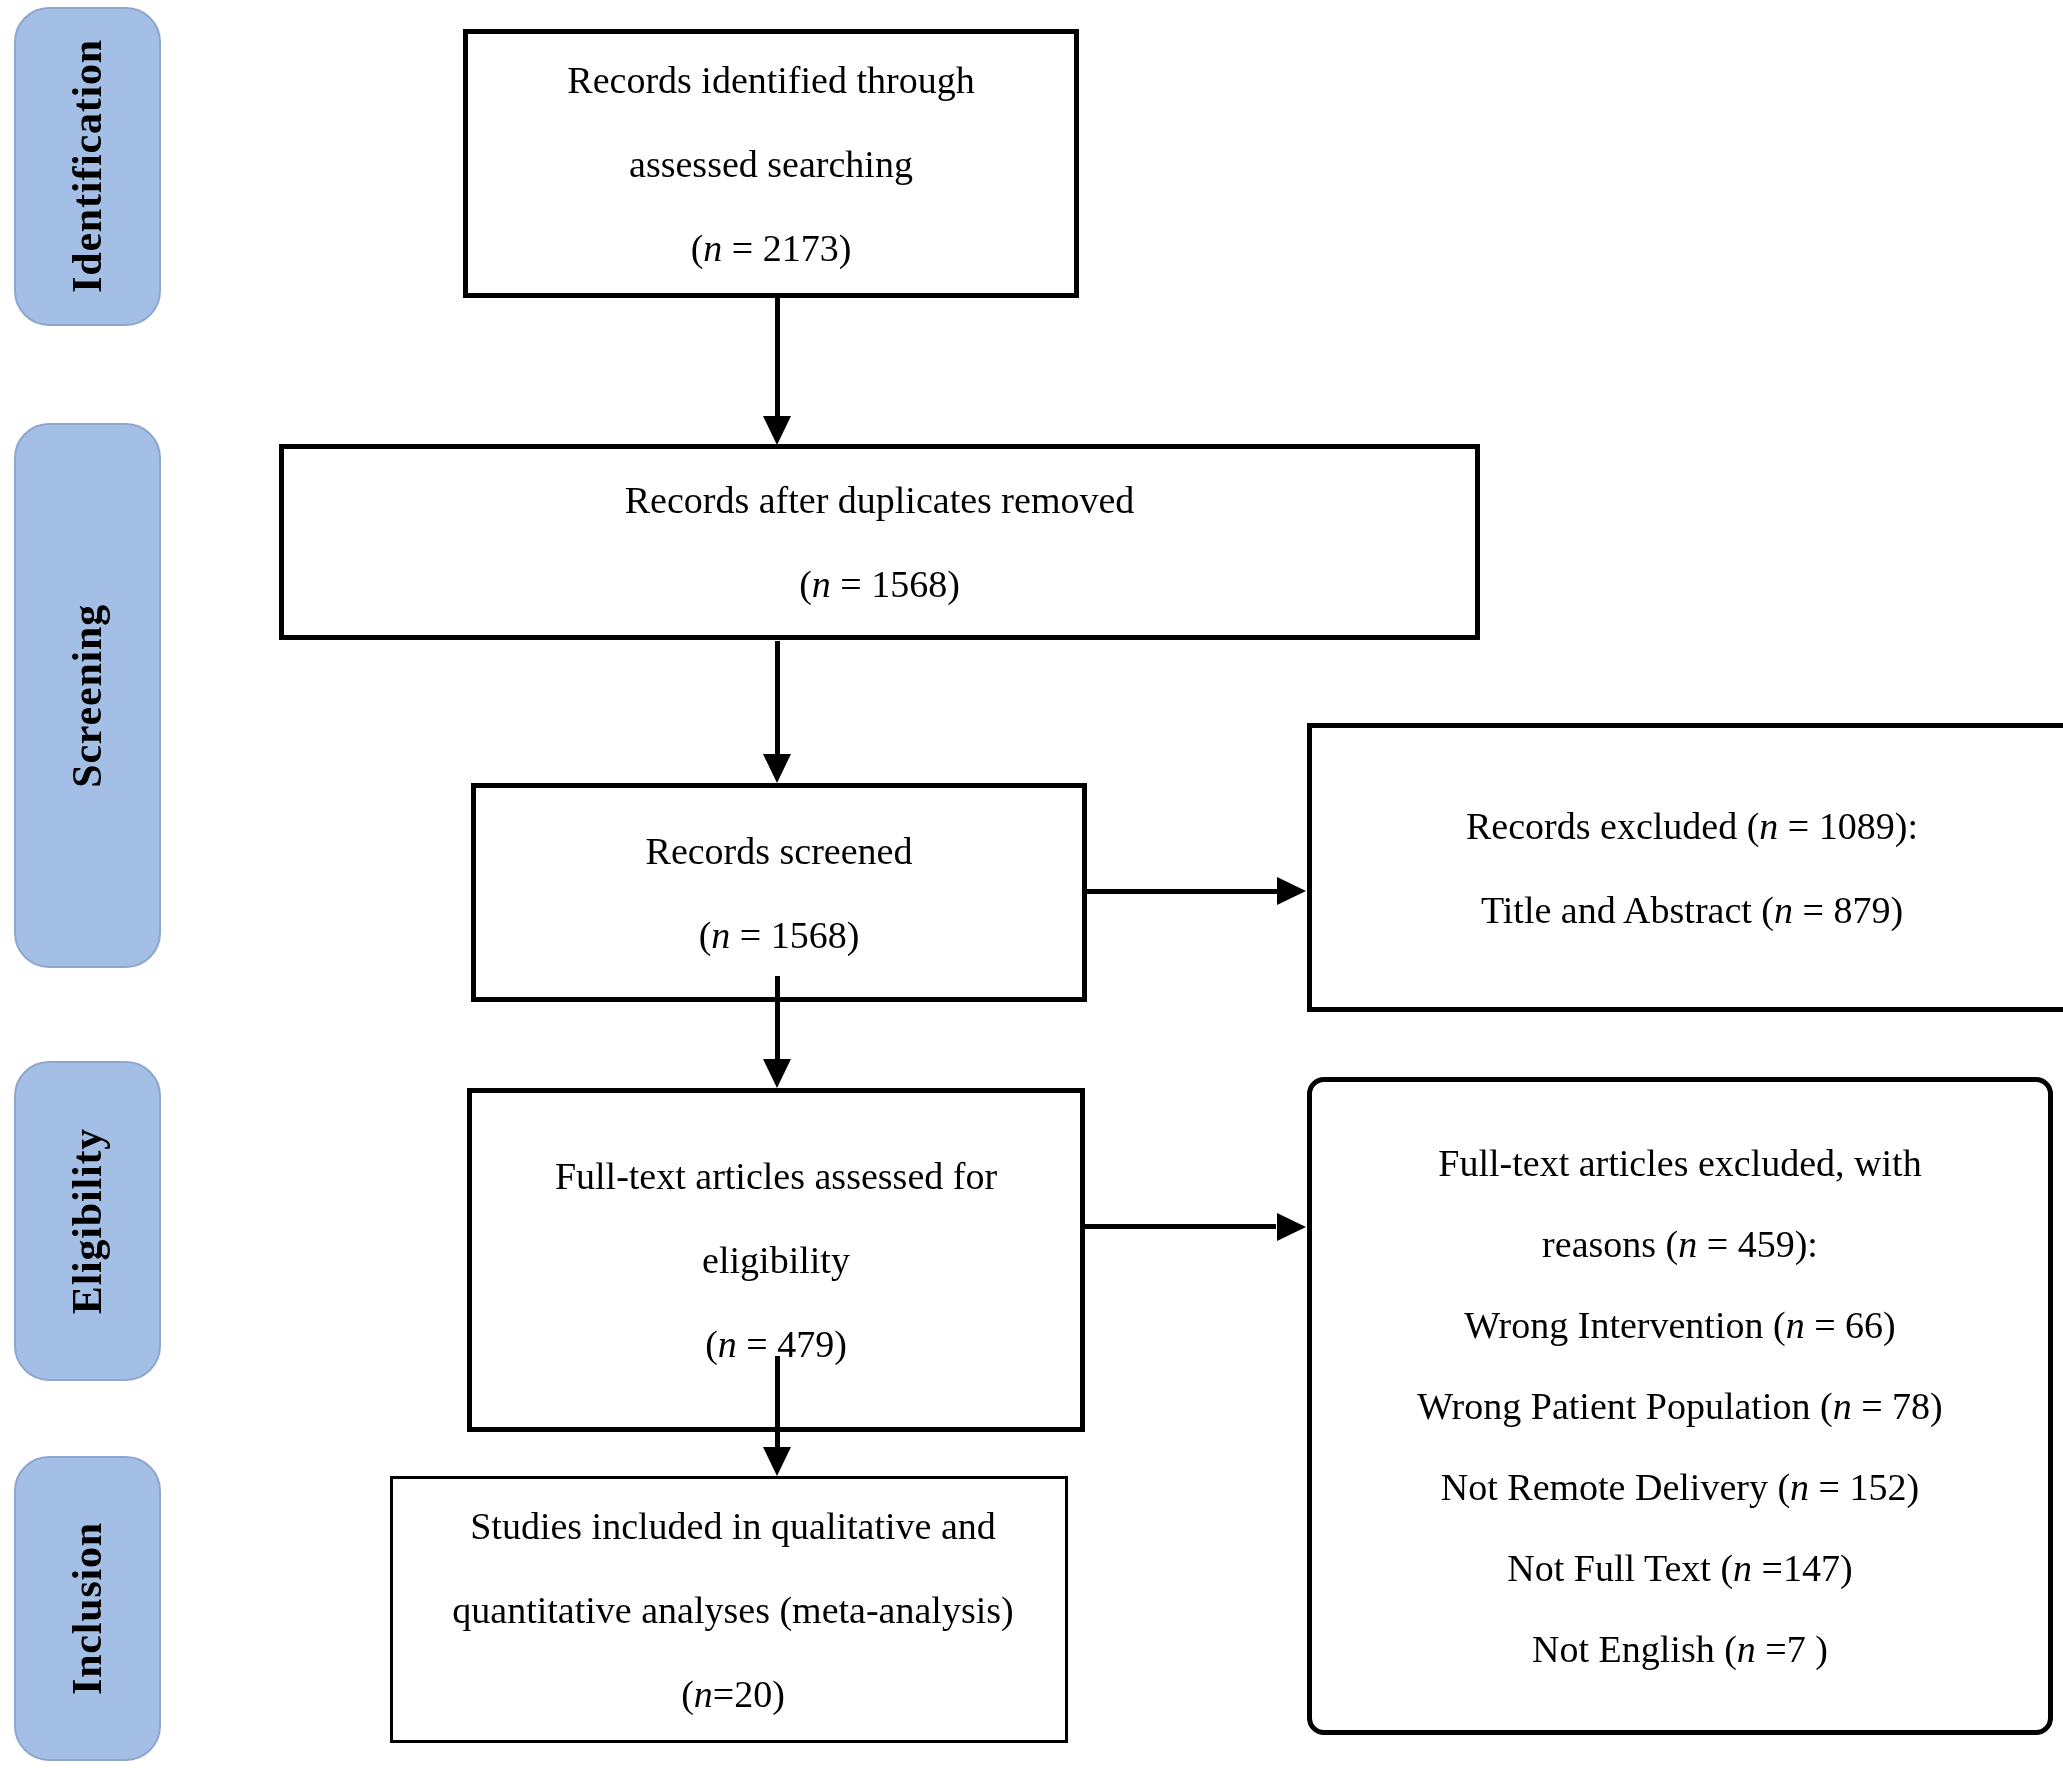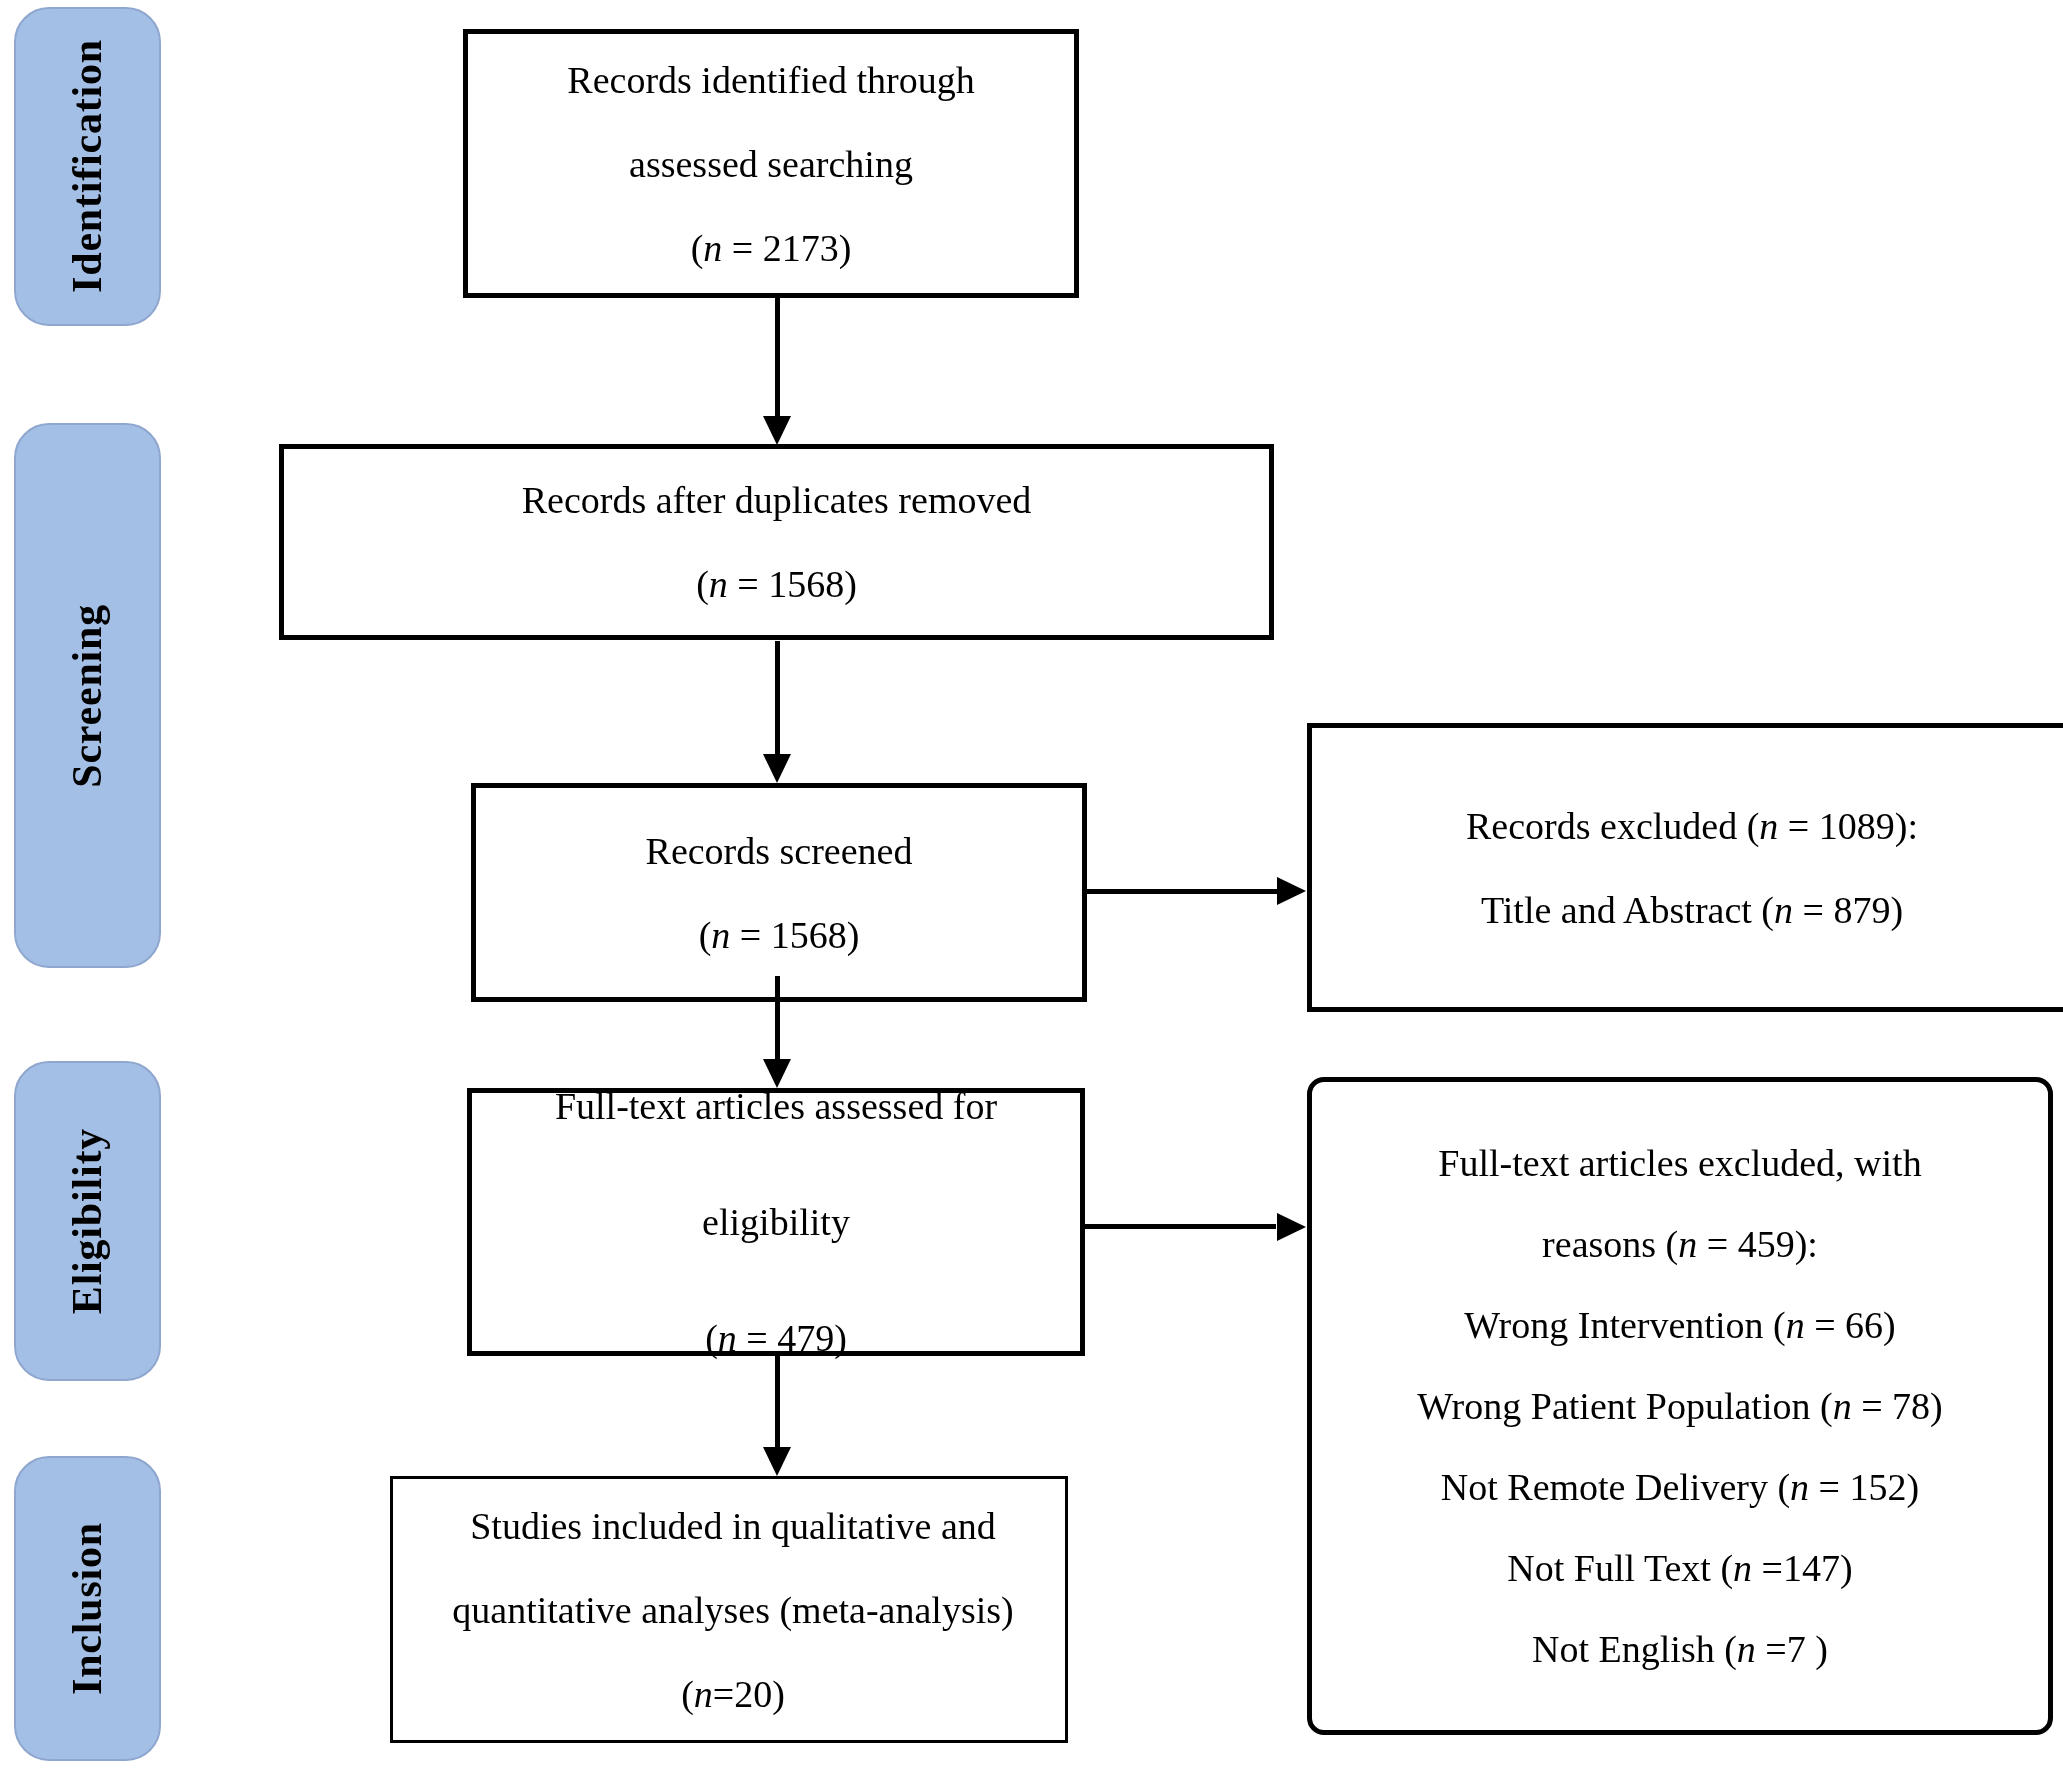--- a/index.html
+++ b/index.html
@@ -59,31 +59,31 @@
   <div class="stage" style="top: 1456px; height: 305px; background-color: rgb(164, 191, 229);">
     <span class="vtext">Inclusion</span>
   </div>
 
   <div class="box" style="left:463px;top:29px;width:616px;height:269px;">
     <div class="line">Records identified through</div>
     <div class="line">assessed searching</div>
     <div class="line">(<i>n</i> = 2173)</div>
   </div>
 
-  <div class="box" style="left:279px;top:444px;width:995px;height:196px;">
+  <div class="box" style="left:279px;top:444px;width:1201px;height:196px;">
     <div class="line">Records after duplicates removed</div>
     <div class="line">(<i>n</i> = 1568)</div>
   </div>
 
   <div class="box" style="left:471px;top:783px;width:616px;height:219px;">
     <div class="line">Records screened</div>
     <div class="line">(<i>n</i> = 1568)</div>
   </div>
 
-  <div class="box" style="left:467px;top:1088px;width:618px;height:268px;gap:32px;">
+  <div class="box" style="left:467px;top:1088px;width:618px;height:344px;">
     <div class="line">Full-text articles assessed for</div>
     <div class="line">eligibility</div>
     <div class="line">(<i>n</i> = 479)</div>
   </div>
 
   <div class="box thin" style="left:390px;top:1476px;width:678px;height:267px;padding-left:8px;">
     <div class="line">Studies included in qualitative and</div>
     <div class="line">quantitative analyses (meta-analysis)</div>
     <div class="line">(<i>n</i>=20)</div>
   </div>

